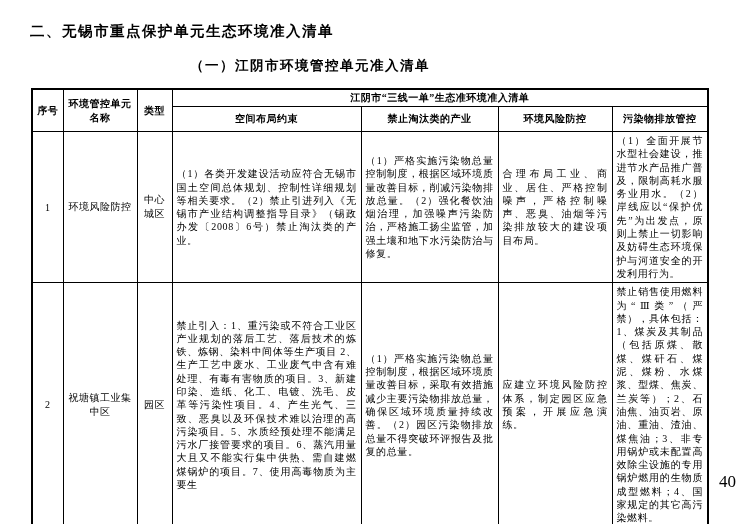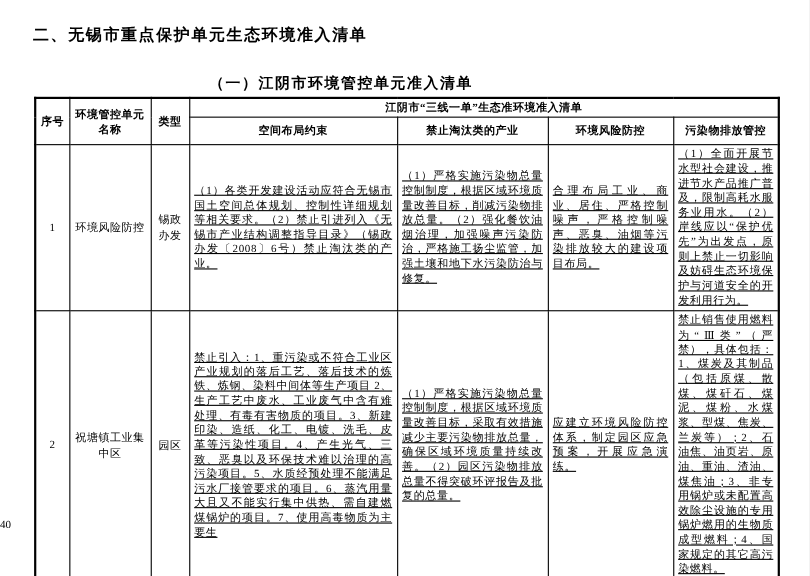--- a/index.html
+++ b/index.html
@@ -8,21 +8,21 @@
     font-family:"Liberation Serif","DejaVu Serif",serif;color:#000;overflow:hidden;
   }
   .doc-title{
     position:absolute;left:30px;top:22px;
     font-family:"Liberation Sans","DejaVu Sans",sans-serif;
     font-size:14.5px;font-weight:bold;letter-spacing:1.5px;
   }
   .doc-subtitle{
     position:absolute;left:0;top:57px;width:620px;text-align:center;
     font-family:"Liberation Sans","DejaVu Sans",sans-serif;
-    font-size:13.5px;font-weight:bold;letter-spacing:1.5px;margin-top:10px;
+    font-size:13.5px;font-weight:bold;letter-spacing:1.5px;
   }
   table.main{
     position:absolute;left:31px;top:88px;width:676px;
     border-collapse:collapse;table-layout:fixed;
     border:2px solid #000;
   }
   table.main th, table.main td{
     border:1px solid #000;
     font-size:10px;
     vertical-align:middle;
@@ -38,27 +38,26 @@
   .span-head{height:16px;}
   .sub-head{height:25px;}
   td.c-center{text-align:center;letter-spacing:0.5px;}
   td.c-body{
     text-align:justify;
     text-justify:inter-ideograph;
     word-break:break-all;
     line-height:13.3px;
     letter-spacing:0.6px;
     padding:3px 5px;
-    text-decoration:underline;
   }
   tr.row1{height:130px;}
   tr.row2{height:207px;}
   .page-number{
-    position:absolute;left:0;top:472px;width:736px;text-align:left;
-    font-size:10px;
+    position:absolute;left:0;top:472px;width:736px;text-align:right;
+    font-size:17px;
   }
 </style>
 </head>
 <body>
 
 <div class="page">
 
   <div class="doc-title">二、无锡市重点保护单元生态环境准入清单</div>
   <div class="doc-subtitle">（一）江阴市环境管控单元准入清单</div>
 
@@ -83,21 +82,21 @@
         <th>空间布局约束</th>
         <th>禁止淘汰类的产业</th>
         <th>环境风险防控</th>
         <th>污染物排放管控</th>
       </tr>
     </thead>
     <tbody>
       <tr class="row1">
         <td class="c-center">1</td>
         <td class="c-center">环境风险防控</td>
-        <td class="c-center">锡政办发</td>
+        <td class="c-center">中心城区</td>
         <td class="c-body">（1）各类开发建设活动应符合无锡市国土空间总体规划、控制性详细规划等相关要求。（2）禁止引进列入《无锡市产业结构调整指导目录》（锡政办发〔2008〕6号）禁止淘汰类的产业。</td>
         <td class="c-body">（1）严格实施污染物总量控制制度，根据区域环境质量改善目标，削减污染物排放总量。（2）强化餐饮油烟治理，加强噪声污染防治，严格施工扬尘监管，加强土壤和地下水污染防治与修复。</td>
         <td class="c-body">合理布局工业、商业、居住、严格控制噪声，严格控制噪声、恶臭、油烟等污染排放较大的建设项目布局。</td>
         <td class="c-body">（1）全面开展节水型社会建设，推进节水产品推广普及，限制高耗水服务业用水。（2）岸线应以“保护优先”为出发点，原则上禁止一切影响及妨碍生态环境保护与河道安全的开发利用行为。</td>
       </tr>
       <tr class="row2">
         <td class="c-center">2</td>
         <td class="c-center">祝塘镇工业集中区</td>
         <td class="c-center">园区</td>
         <td class="c-body">禁止引入：1、重污染或不符合工业区产业规划的落后工艺、落后技术的炼铁、炼钢、染料中间体等生产项目 2、生产工艺中废水、工业废气中含有难处理、有毒有害物质的项目。3、新建印染、造纸、化工、电镀、洗毛、皮革等污染性项目。4、产生光气、三致、恶臭以及环保技术难以治理的高污染项目。5、水质经预处理不能满足污水厂接管要求的项目。6、蒸汽用量大且又不能实行集中供热、需自建燃煤锅炉的项目。7、使用高毒物质为主要生</td>

